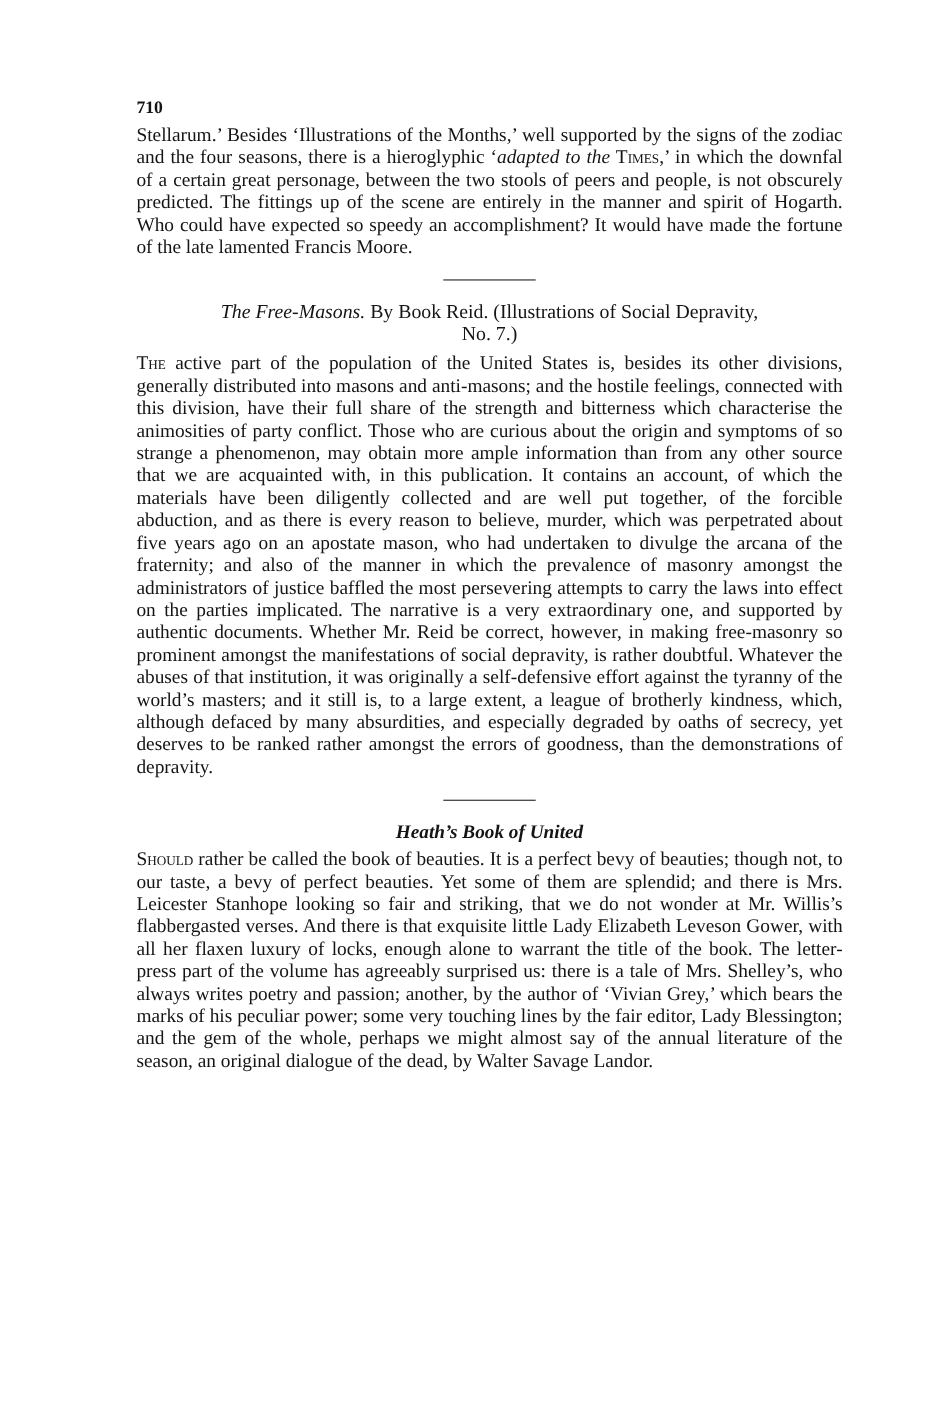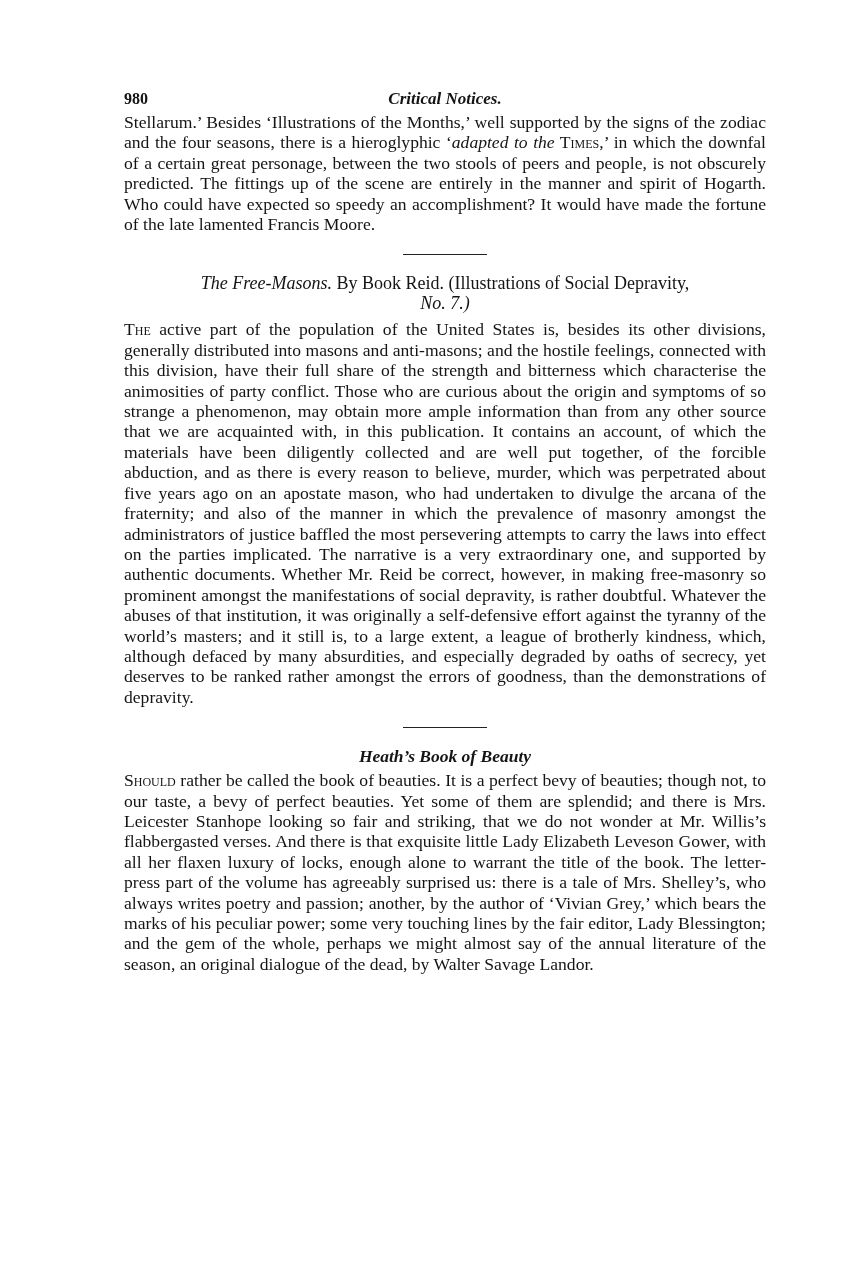--- a/index.html
+++ b/index.html
@@ -8,46 +8,45 @@
   .page { position:absolute; left:124px; top:86px; width:642px; }
   .running-head { position:relative; height:26px; font-size:17px; }
   .page-number { position:absolute; left:0; top:4px; font-weight:bold; font-size:16px; }
   .running-title { position:absolute; left:0; right:0; top:3px; text-align:center;
                    font-style:italic; font-weight:bold; font-size:17px; }
   p.para { margin:0; font-size:17.6px; line-height:20.4px; text-align:justify;
            text-align-last:left; font-weight:normal; }
   .rule { width:84px; height:1px; background:#222; margin:20px auto 18px auto; }
   .article-title { font-size:18px; line-height:20px; text-align:center; margin:0 0 6px 0; }
   .article-title .it { font-style:italic; }
-  .article-title .sub { display:block;font-style:italic; }
+  .article-title .sub { display:block; }
   .sc { font-variant:small-caps; }
   .h-center { text-align:center; font-style:italic; font-weight:bold; font-size:17.5px;
               margin:0 0 3px 0; }
   .it { font-style:italic;text-align:right; }
 </style>
 </head>
 <body>
 
 <div class="page">
 
   <div class="running-head">
-    <span class="page-number">980</span>
-    <span class="running-title">Critical Notices.</span>
+    <span class="page-number">710</span>
   </div>
 
   <p class="para"><span>Stellarum.’ Besides ‘Illustrations of the Months,’ well supported by the signs of the zodiac and the four seasons, there is a hieroglyphic ‘</span><span class="it">adapted to the</span><span class="sc"> Times</span><span>,’ in which the downfal of a certain great personage, between the two stools of peers and people, is not obscurely predicted. The fittings up of the scene are entirely in the manner and spirit of Hogarth. Who could have expected so speedy an accomplishment? It would have made the fortune of the late lamented Francis Moore.</span></p>
 
   <div class="rule"></div>
 
   <div class="article-title">
     <span class="it">The Free-Masons.</span><span> By Book Reid. (Illustrations of Social Depravity,</span>
     <span class="sub">No. 7.)</span>
   </div>
 
   <p class="para"><span class="sc">The</span><span> active part of the population of the United States is, besides its other divisions, generally distributed into masons and anti-masons; and the hostile feelings, connected with this division, have their full share of the strength and bitterness which characterise the animosities of party conflict. Those who are curious about the origin and symptoms of so strange a phenomenon, may obtain more ample information than from any other source that we are acquainted with, in this publication. It contains an account, of which the materials have been diligently collected and are well put together, of the forcible abduction, and as there is every reason to believe, murder, which was perpetrated about five years ago on an apostate mason, who had undertaken to divulge the arcana of the fraternity; and also of the manner in which the prevalence of masonry amongst the administrators of justice baffled the most persevering attempts to carry the laws into effect on the parties implicated. The narrative is a very extraordinary one, and supported by authentic documents. Whether Mr. Reid be correct, however, in making free-masonry so prominent amongst the manifestations of social depravity, is rather doubtful. Whatever the abuses of that institution, it was originally a self-defensive effort against the tyranny of the world’s masters; and it still is, to a large extent, a league of brotherly kindness, which, although defaced by many absurdities, and especially degraded by oaths of secrecy, yet deserves to be ranked rather amongst the errors of goodness, than the demonstrations of depravity.</span></p>
 
   <div class="rule"></div>
 
-  <div class="h-center">Heath’s Book of Beauty</div>
+  <div class="h-center">Heath’s Book of United</div>
 
   <p class="para"><span class="sc">Should</span><span> rather be called the book of beauties. It is a perfect bevy of beauties; though not, to our taste, a bevy of perfect beauties. Yet some of them are splendid; and there is Mrs. Leicester Stanhope looking so fair and striking, that we do not wonder at Mr. Willis’s flabbergasted verses. And there is that exquisite little Lady Elizabeth Leveson Gower, with all her flaxen luxury of locks, enough alone to warrant the title of the book. The letter-press part of the volume has agreeably surprised us: there is a tale of Mrs. Shelley’s, who always writes poetry and passion; another, by the author of ‘Vivian Grey,’ which bears the marks of his peculiar power; some very touching lines by the fair editor, Lady Blessington; and the gem of the whole, perhaps we might almost say of the annual literature of the season, an original dialogue of the dead, by Walter Savage Landor.</span></p>
 
 </div>
 
 </body></html>

